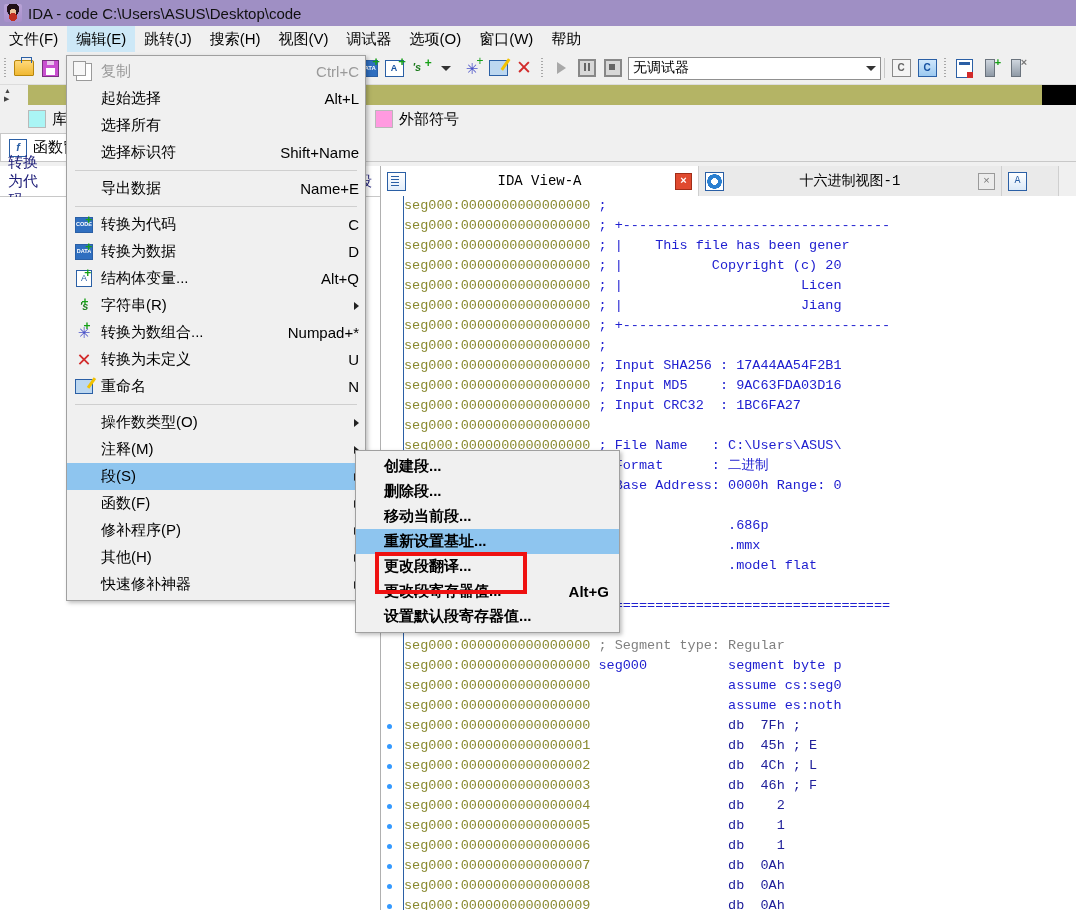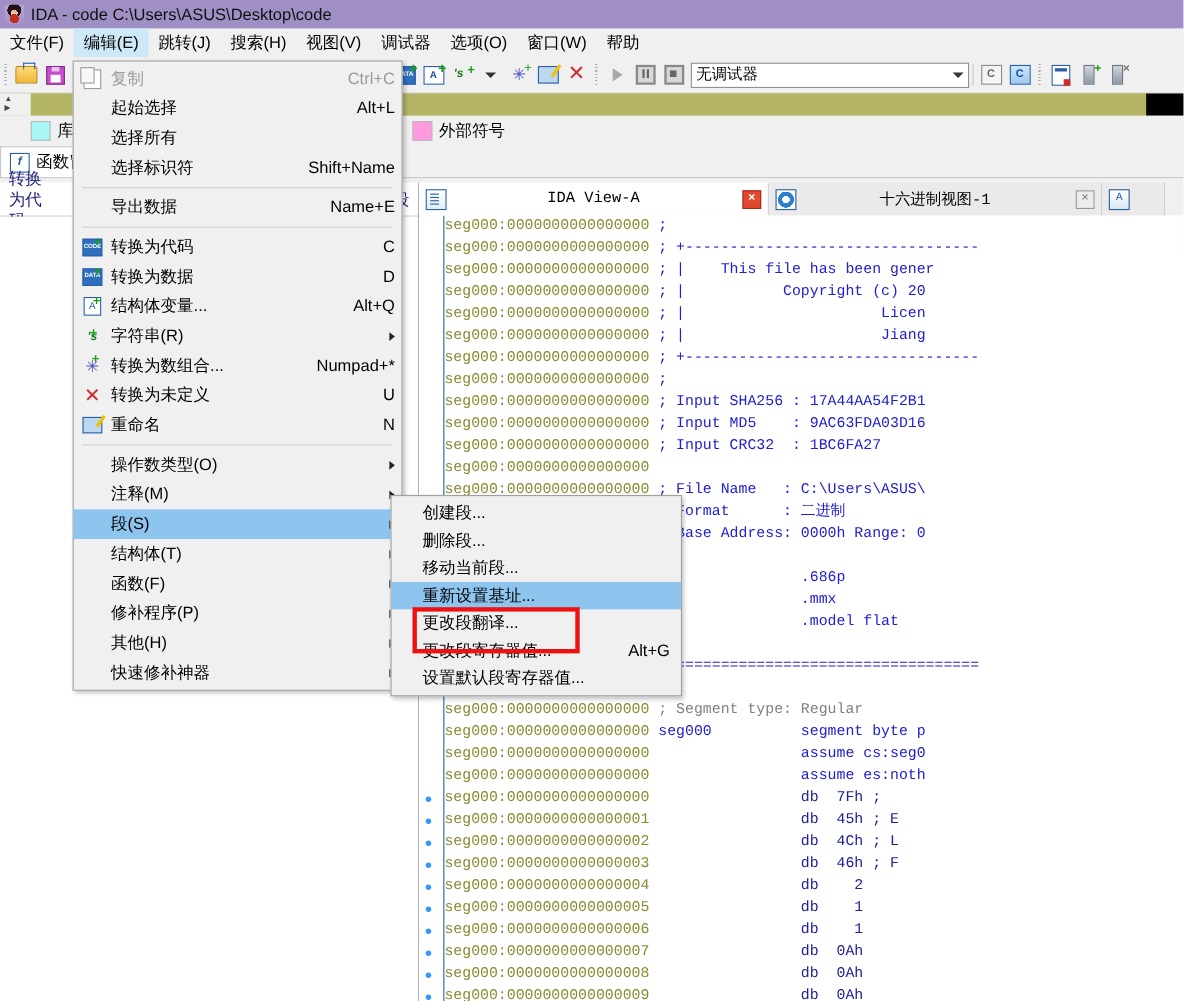--- a/index.html
+++ b/index.html
@@ -144,21 +144,21 @@
   .mi-plus{position:absolute;right:0px;top:-2px;color:#17a017;font-size:12px;font-weight:bold;line-height:8px;}
   .mi-abox{width:14px;height:15px;border:1px solid #2a5fa5;background:#fff;color:#2a5fa5;font-size:9px;text-align:center;line-height:14px;}
   .mi-s{color:#1b7a1b;font-size:11px;font-weight:bold;font-style:italic;}
   .mi-star{color:#4a52c8;font-size:15px;}
   .mi-x{color:#d22b2b;font-size:18px;font-weight:bold;}
   .mi-pen{width:16px;height:13px;border:1px solid #2a5fa5;background:#bcd7f0;position:relative;}
   .mi-pen:after{content:"";position:absolute;right:-1px;top:-3px;width:3px;height:12px;background:#f2c200;transform:rotate(35deg);}
   
   #segmenu{position:absolute;left:355px;top:450px;width:265px;background:#f0f0f0;
     border:1px solid #a0a0a0;box-shadow:2px 2px 4px rgba(0,0,0,.25);z-index:60;padding:3px 0;box-sizing:border-box;}
-  #segmenu .row{height:25px;display:flex;align-items:center;font-size:15px;padding:0 10px 0 28px;white-space:nowrap;}
+  #segmenu .row{height:25px;display:flex;align-items:center;font-size:15px;padding:0 10px 0 28px;white-space:nowrap;font-weight:bold;}
   #segmenu .row.hl{background:#8ec5ef;}
   #segmenu .row .lbl{flex:1;}
   #segmenu .row .acc{margin-left:14px;}
   #redbox{position:absolute;left:375px;top:552px;width:144px;height:34px;border:4px solid #ee1111;z-index:70;pointer-events:none;}
 </style>
 </head>
 <body>
 
 <div id="titlebar">
   <div class="app-icon"></div>
@@ -416,25 +416,20 @@
       <span class="lbl">注释(M)</span>
       <span class="arw"></span>
     </div>
     <div class="row hl">
       <span class="ic"></span>
       <span class="lbl">段(S)</span>
       <span class="arw"></span>
     </div>
     <div class="row">
       <span class="ic"></span>
-      <span class="lbl">结构体(T)</span>
-      <span class="arw"></span>
-    </div>
-    <div class="row">
-      <span class="ic"></span>
       <span class="lbl">函数(F)</span>
       <span class="arw"></span>
     </div>
     <div class="row">
       <span class="ic"></span>
       <span class="lbl">修补程序(P)</span>
       <span class="arw"></span>
     </div>
     <div class="row">
       <span class="ic"></span>

